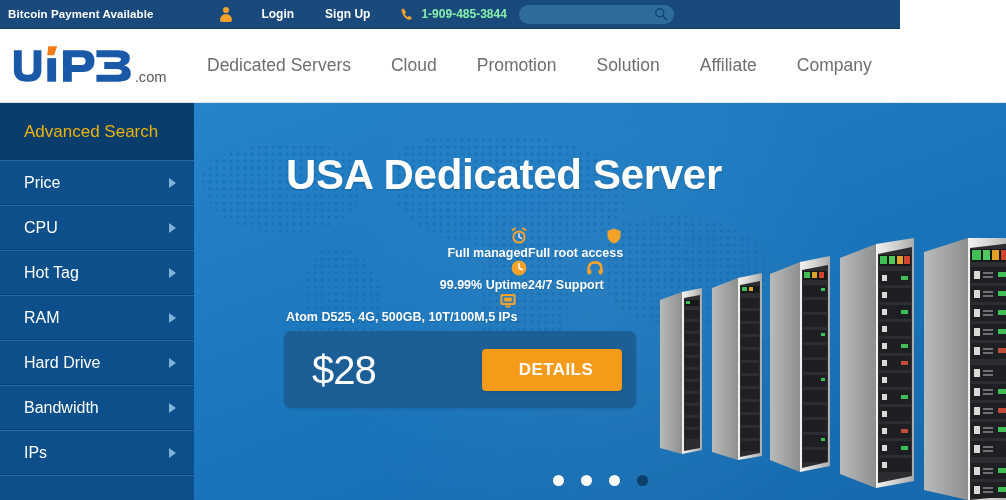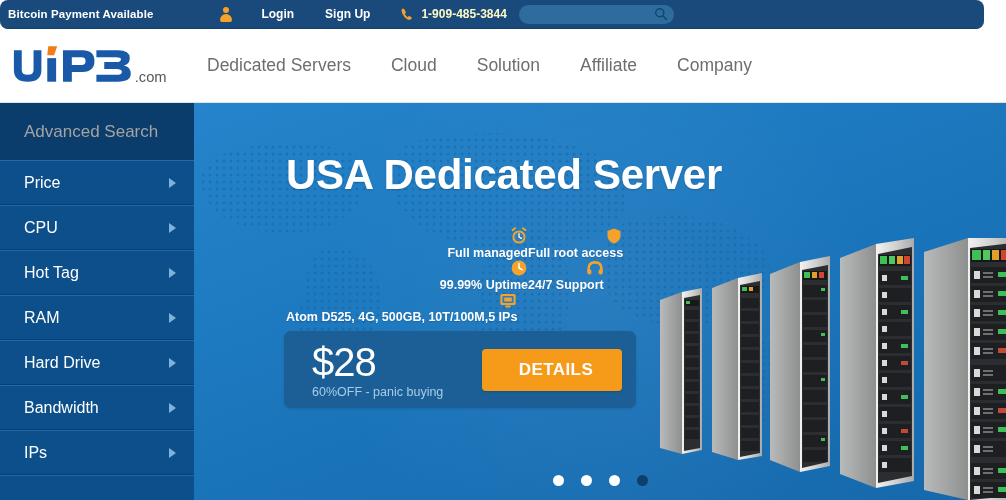--- a/index.html
+++ b/index.html
@@ -6,38 +6,37 @@
   html, body {
     width: 1006px; height: 500px;
     overflow: hidden;
     font-family: "Liberation Sans", sans-serif;
     background: #ffffff;
   }
   #page { position: relative; width: 1006px; height: 500px; overflow: hidden; }
 
   
   #topbar {
-    position: absolute; left: 0; top: 0; width: 984px; height: 29px;
+    position: absolute; left: 0; top: 0; width: 900px; height: 29px;
     background: #1a4a7c;
     display: flex; align-items: center;
     border-bottom: 1px solid #14405f;
-    border-radius: 8px;
   }
   #topbar .tb-text {
     color: #ffffff; font-size: 11.5px; font-weight: bold;
     margin-left: 8px; letter-spacing: .1px;
   }
   .tb-group { display: flex; align-items: center; gap: 6px; }
   #tb-login-group { margin-left: 66px; gap: 28px; }
   #tb-signup-group { margin-left: 31px; }
   #tb-phone-group { margin-left: 30px; }
   .tb-link {
     color: #ffffff; font-size: 12px; font-weight: bold; cursor: pointer;
   }
-  .tb-phone-num { color: #fef9c3; font-size: 12px; font-weight: bold; }
+  .tb-phone-num { color: #86efac; font-size: 12px; font-weight: bold; }
 
   .icon-user { width: 14px; height: 15px; position: relative; display:inline-block; }
   .icon-user::before {
     content: ""; position: absolute; left: 4px; top: 0;
     width: 6px; height: 6px; border-radius: 50%; background: #f5a22a;
   }
   .icon-user::after {
     content: ""; position: absolute; left: 1px; top: 7px;
     width: 12px; height: 8px; background: #f5a22a;
     border-radius: 6px 6px 2px 2px;
@@ -82,21 +81,21 @@
   }
 
   
   #sidebar {
     position: absolute; left: 0; top: 103px; width: 194px; height: 397px;
     background: #0b4d87; overflow: hidden;
   }
   #sidebar-header {
     height: 57px; background: #0a3d6b;
     display: flex; align-items: center;
-    color: #a3a3a3; font-size: 17px;
+    color: #eab308; font-size: 17px;
     padding-left: 24px;
   }
   .side-item {
     height: 45px; background: #0c4f8a;
     display: flex; align-items: center; justify-content: space-between;
     padding: 0 18px 0 24px;
     border-top: 1px solid #2269a5;
     border-bottom: 1px solid #093f70;
     cursor: pointer;
   }
@@ -231,20 +230,21 @@
         <path d="M56 10 L56 42 L65 42 L65 32 L76 32 Q88 32 88 21 Q88 10 76 10 Z M65 17 L75 17 Q79 17 79 21 Q79 25 75 25 L65 25 Z" fill="#1a59a8"></path>
 
         <path d="M90 10 L112 10 Q124 10 124 18 Q124 24 118 25.5 Q125 27 125 34 Q125 42 112 42 L90 42 L90 35 L110 35 Q116 35 116 32 Q116 29 110 29 L98 29 L98 22 L110 22 Q115 22 115 19 Q115 17 110 17 L90 17 Z" fill="#1a59a8"></path>
         <text x="129" y="42" font-family="Liberation Sans, sans-serif" font-size="15" fill="#55585c">.com</text>
       </svg>
     </div>
 
     <div id="nav-items">
       <span class="nav-item">Dedicated Servers</span>
       <span class="nav-item">Cloud</span>
+      <span class="nav-item">Promotion</span>
       <span class="nav-item">Solution</span>
       <span class="nav-item">Affiliate</span>
       <span class="nav-item">Company</span>
     </div>
   </div>
 
   <div id="sidebar">
     <div id="sidebar-header">Advanced Search</div>
 
     <div class="side-item">
@@ -354,21 +354,20 @@
           </span>
           <span class="feat-text">Atom D525, 4G, 500GB, 10T/100M,5 IPs</span>
         </span>
       </div>
 
     </div>
 
     <div id="price-card">
       <div id="price-col">
         <div id="price-amount">$28</div>
-        <div id="price-sub">60%OFF - panic buying</div>
       </div>
       <button id="details-btn">DETAILS</button>
     </div>
 
     <svg id="racks" viewBox="0 0 356 262">
       <defs>
         <linearGradient id="frameG" x1="0" y1="0" x2="1" y2="0">
           <stop offset="0" stop-color="#f2f2f0"></stop>
           <stop offset=".5" stop-color="#d2d3d1"></stop>
           <stop offset="1" stop-color="#a9abaa"></stop>

